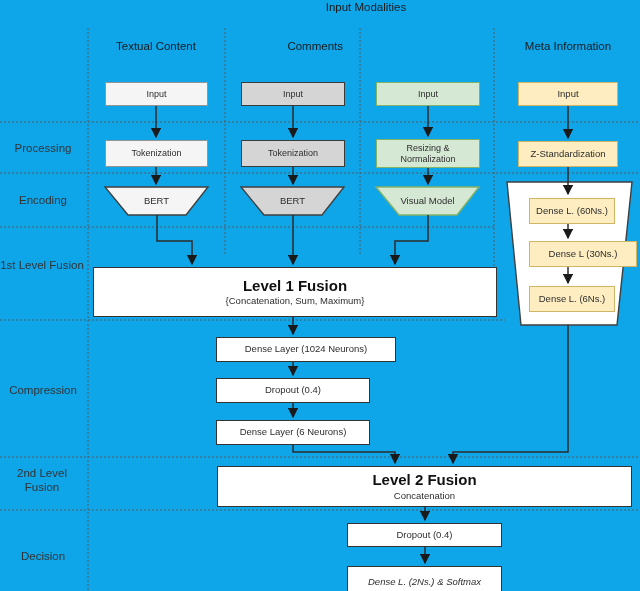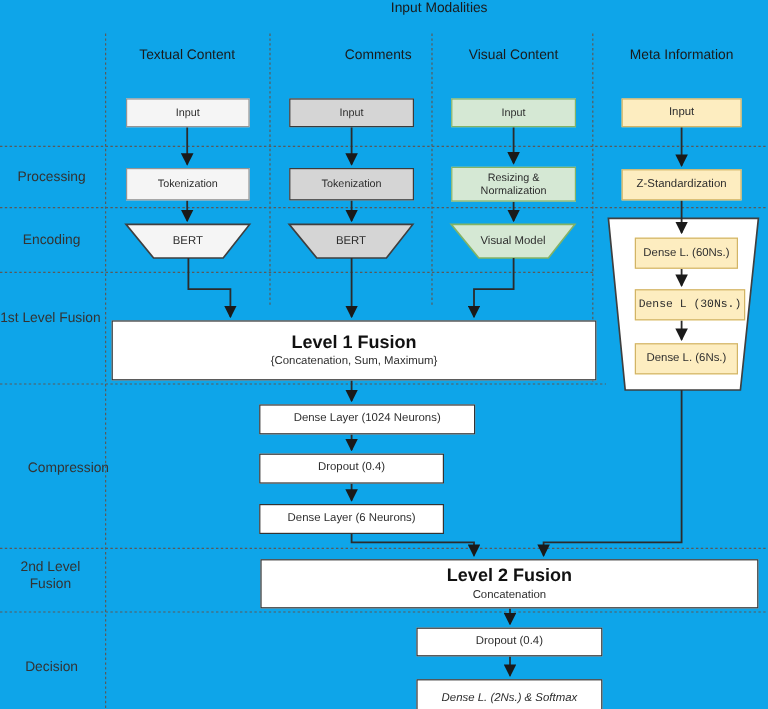--- a/index.html
+++ b/index.html
@@ -85,46 +85,45 @@
       <polyline points="568,325 568,452 453,452 453,463"></polyline>
 
       <line x1="425" y1="507" x2="425" y2="520"></line>
       <line x1="425" y1="547" x2="425" y2="563"></line>
     </g>
   </svg>
 
   <div class="hdr" style="left:246px; top:1px; width:240px;">Input Modalities</div>
   <div class="hdr" style="left:96px; top:40px; width:120px;">Textual Content</div>
   <div class="hdr" style="left:243px; top:40px; width:100px;text-align:right;">Comments</div>
-  <div class="hdr" style="left:368px; top:40px; width:120px;">Visual Content</div>
   <div class="hdr" style="left:503px; top:40px; width:130px;">Meta Information</div>
 
   <div class="rowlabel" style="left:0px; top:141px; width:86px;">Processing</div>
   <div class="rowlabel" style="left:0px; top:193px; width:86px;">Encoding</div>
   <div class="rowlabel" style="left:0px; top:258px; width:84px;">1st Level Fusion</div>
-  <div class="rowlabel" style="left:0px; top:383px; width:86px;padding-left:14px;">Compression</div>
+  <div class="rowlabel" style="left:0px; top:383px; width:86px;">Compression</div>
   <div class="rowlabel" style="left:0px; top:466px; width:84px;">2nd Level Fusion</div>
   <div class="rowlabel" style="left:0px; top:549px; width:86px;">Decision</div>
 
   <div class="node light" style="left:105px; top:82px; width:103px; height:24px;">Input</div>
   <div class="node gray" style="left:241px; top:82px; width:104px; height:24px;">Input</div>
   <div class="node green" style="left:376px; top:82px; width:104px; height:24px;">Input</div>
   <div class="node yellow" style="left:518px; top:82px; width:100px; height:24px;">Input</div>
 
   <div class="node light" style="left:105px; top:140px; width:103px; height:27px;">Tokenization</div>
   <div class="node gray" style="left:241px; top:140px; width:104px; height:27px;">Tokenization</div>
   <div class="node green" style="left:376px; top:139px; width:104px; height:29px; padding:0 8px;">Resizing &amp; Normalization</div>
   <div class="node yellow" style="left:518px; top:141px; width:100px; height:26px;">Z-Standardization</div>
 
   <div class="node trapz-text" style="left:114px; top:189px; width:85px; height:24px;">BERT</div>
   <div class="node trapz-text" style="left:250px; top:189px; width:85px; height:24px;">BERT</div>
   <div class="node trapz-text" style="left:385px; top:189px; width:85px; height:24px;">Visual Model</div>
 
   <div class="node yellow" style="left:529px; top:198px; width:86px; height:26px;">Dense L. (60Ns.)</div>
-  <div class="node yellow" style="left:529px; top:241px; width:92px; height:26px;font-family:Liberation Mono, monospace;">Dense L (30Ns.)</div>
+  <div class="node yellow" style="left:529px; top:241px; width:108px; height:26px;">Dense L (30Ns.)</div>
   <div class="node yellow" style="left:529px; top:286px; width:86px; height:26px;">Dense L. (6Ns.)</div>
 
   <div class="node white" style="left:93px; top:267px; width:404px; height:50px;">
     <div class="fusion-title">Level 1 Fusion</div>
     <div class="fusion-sub">{Concatenation, Sum, Maximum}</div>
   </div>
 
   <div class="node white" style="left:216px; top:337px; width:180px; height:25px;">Dense Layer (1024 Neurons)</div>
   <div class="node white" style="left:216px; top:378px; width:154px; height:25px;">Dropout (0.4)</div>
   <div class="node white" style="left:216px; top:420px; width:154px; height:25px;">Dense Layer (6 Neurons)</div>

